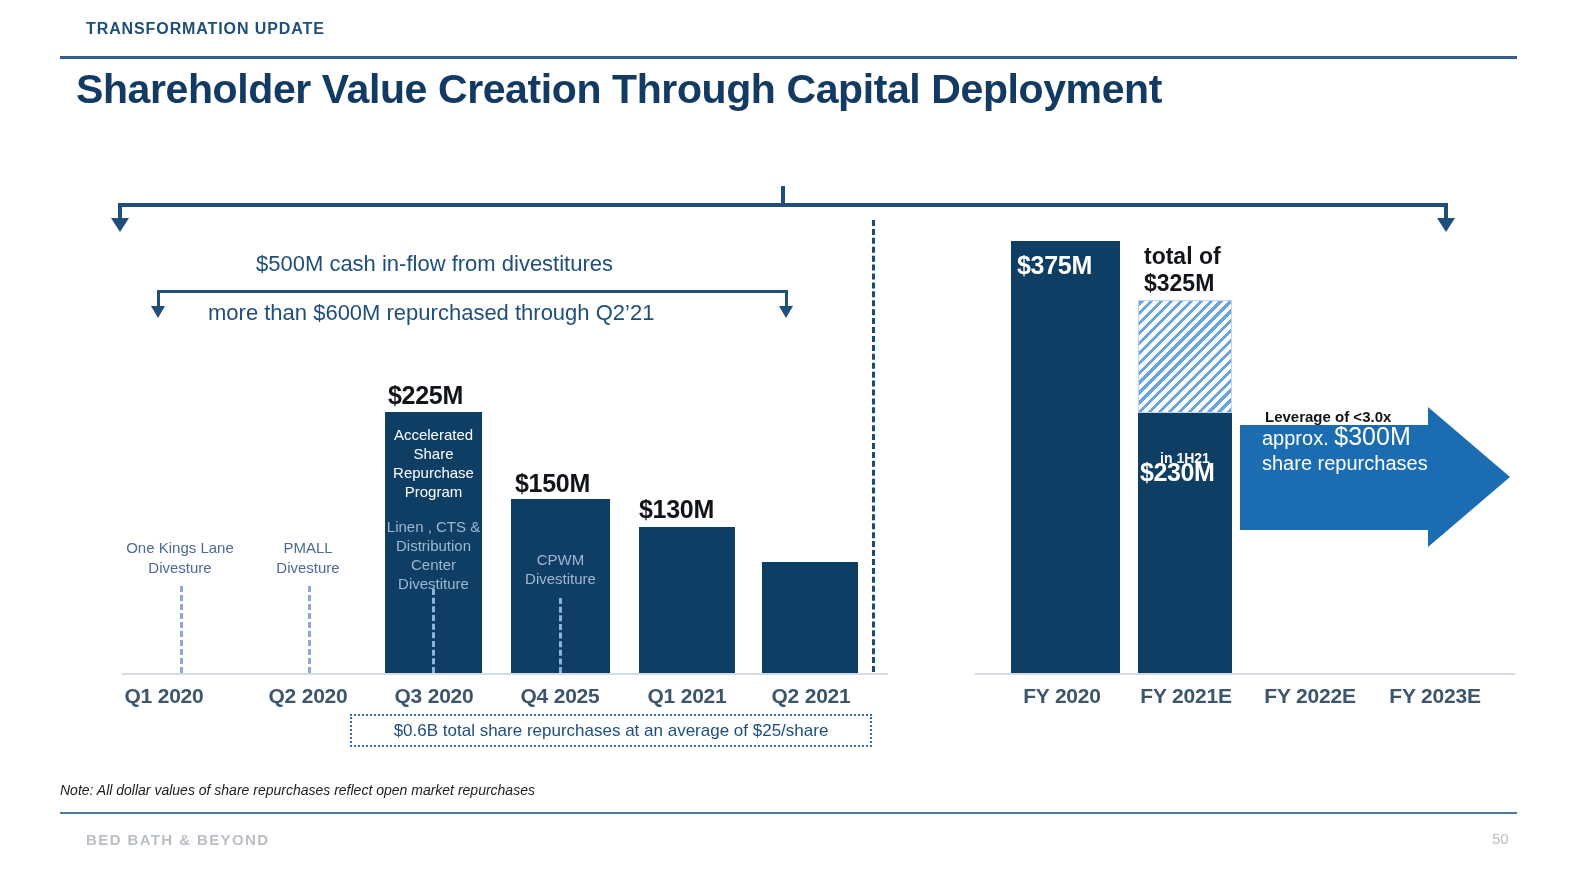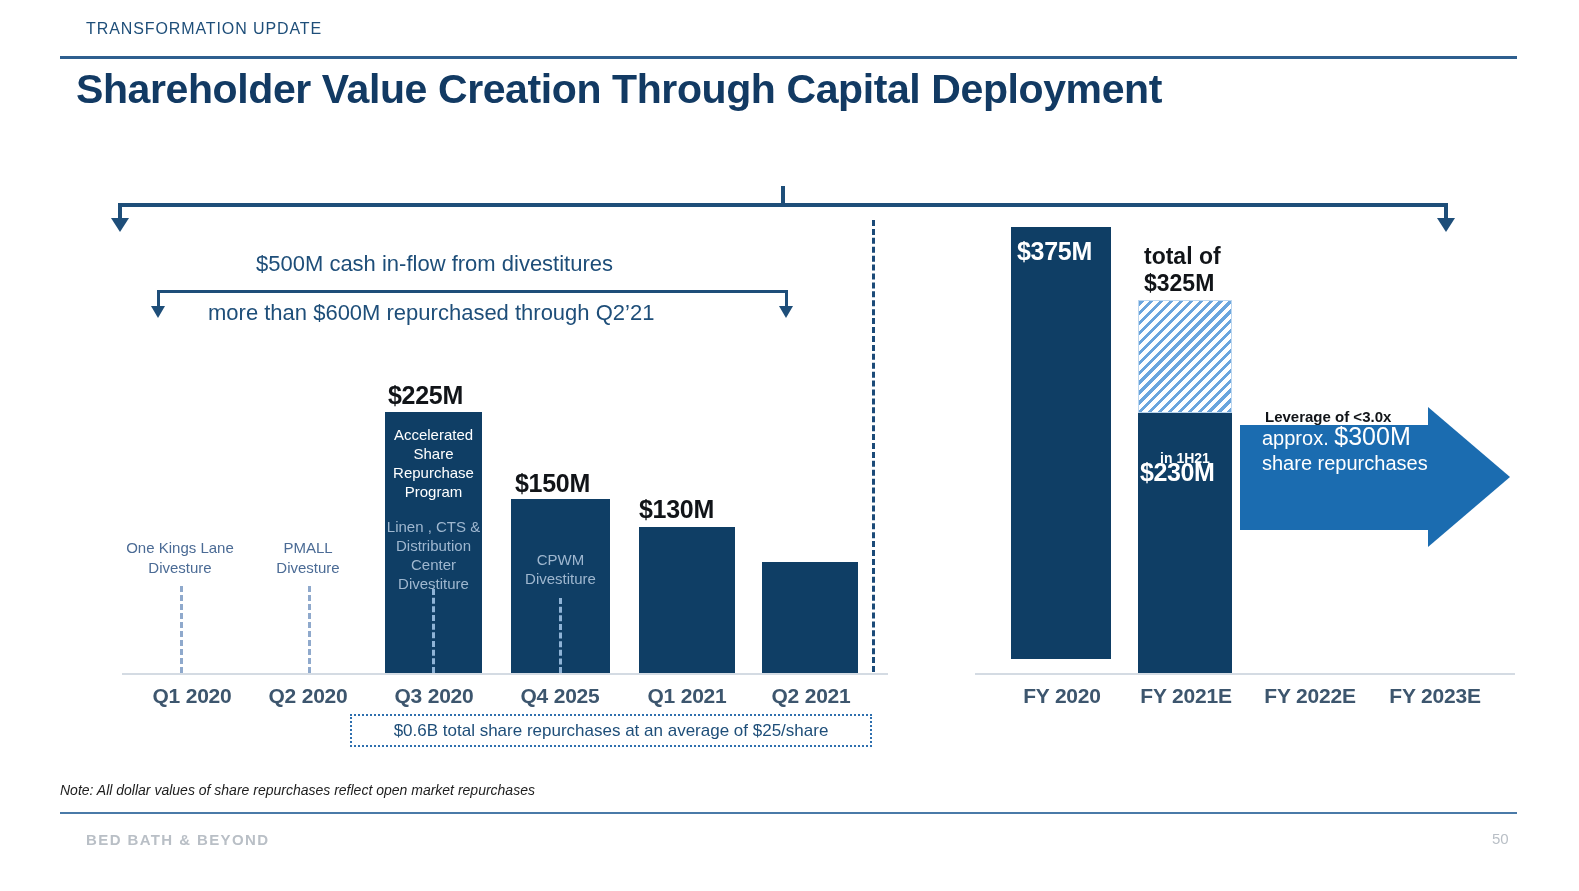--- a/index.html
+++ b/index.html
@@ -22,21 +22,21 @@
     height: 891px;
     background: #ffffff;
   }
 
   
   .eyebrow {
     position: absolute;
     left: 86px;
     top: 20px;
     font-size: 16px;
-    font-weight: normal;
+    font-weight: bold;
     letter-spacing: 0.9px;
     color: #1e4e79;
   }
   .header-rule {
     position: absolute;
     left: 60px;
     top: 56px;
     width: 1457px;
     height: 3px;
     background: #2e5f8f;
@@ -396,21 +396,21 @@
     </div>
   </div>
   <div class="divest-dash" style="left:559px; top:598px; height:75px; border-color:#8fb3d6;"></div>
 
   <div class="bar-label" style="left:639px; top:495px;">$130M</div>
   <div class="bar" style="left:639px; top:527px; width:96px; height:146px;"></div>
 
   <div class="bar-label" style="left:766px; top:531px;margin-top:40px;">$100M</div>
   <div class="bar" style="left:762px; top:562px; width:96px; height:111px;"></div>
 
-  <div class="bar" style="left:1011px; top:227px; width:100px; height:432px;">
+  <div class="bar" style="left:1011px; top:241px; width:109px; height:432px;">
     <div style="position:absolute;left:6px;top:10px;font-size:25px;font-weight:bold;color:#ffffff;letter-spacing:-0.3px;white-space:nowrap;">$375M</div>
   </div>
 
   <div class="hatch-label" style="left:1144px; top:243px;">
     <div>total of</div>
     <div>$325M</div>
   </div>
   <div class="bar-hatch" style="left:1138px; top:300px; width:94px; height:113px;"></div>
   <div class="bar" style="left:1138px; top:413px; width:94px; height:260px;">
     <div style="position:absolute;left:2px;top:9px;font-size:25px;font-weight:bold;color:#ffffff;letter-spacing:-0.4px;white-space:nowrap;margin-top:36px;">$230M</div>
@@ -420,21 +420,21 @@
   <div class="leverage">Leverage of &lt;3.0x</div>
   <div class="big-arrow">
     <div class="big-arrow-body"></div>
     <div class="big-arrow-head"></div>
   </div>
   <div class="arrow-text">
     <div><span>approx. </span><span class="amt">$300M</span></div>
     <div>share repurchases</div>
   </div>
 
-  <div class="xlabel" style="left:134px; width:116px;">Q1 2020</div>
+  <div class="xlabel" style="left:106px; width:116px;">Q1 2020</div>
   <div class="xlabel" style="left:250px; width:116px;">Q2 2020</div>
   <div class="xlabel" style="left:376px; width:116px;">Q3 2020</div>
   <div class="xlabel" style="left:502px; width:116px;">Q4 2025</div>
   <div class="xlabel" style="left:629px; width:116px;">Q1 2021</div>
   <div class="xlabel" style="left:753px; width:116px;">Q2 2021</div>
 
   <div class="xlabel" style="left:1000px; width:124px;">FY 2020</div>
   <div class="xlabel" style="left:1124px; width:124px;">FY 2021E</div>
   <div class="xlabel" style="left:1248px; width:124px;">FY 2022E</div>
   <div class="xlabel" style="left:1373px; width:124px;">FY 2023E</div>

